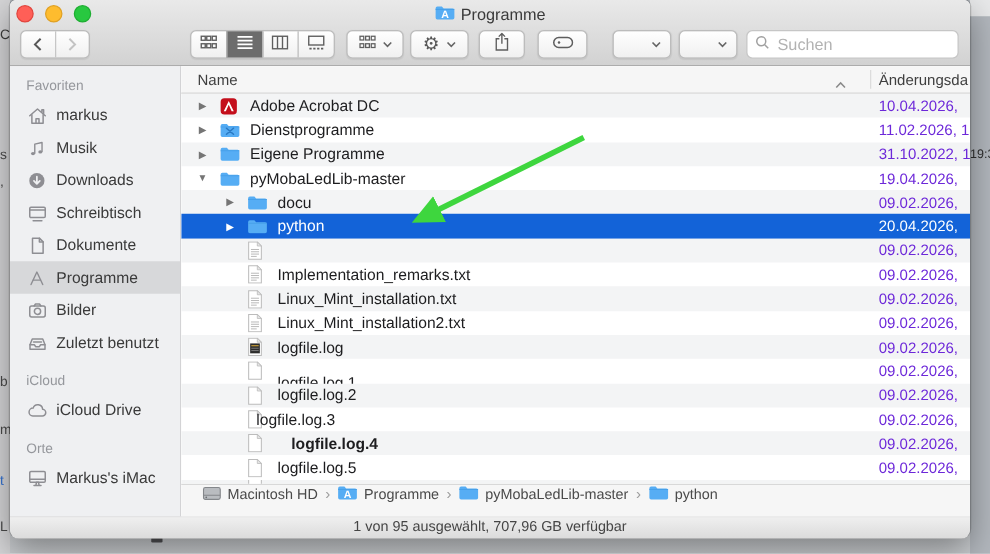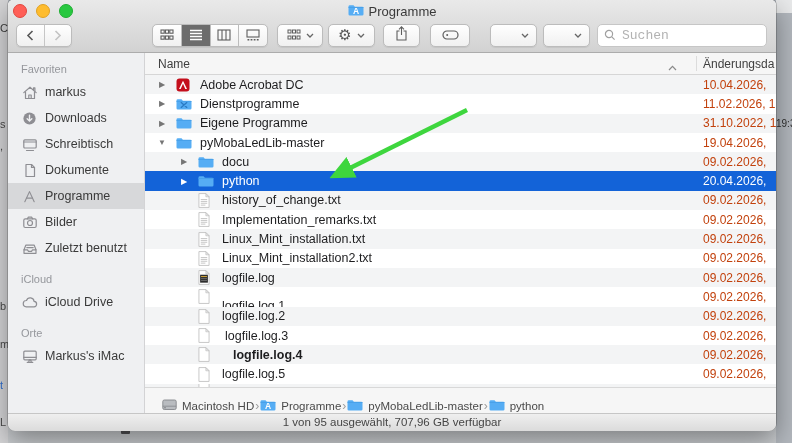--- a/index.html
+++ b/index.html
@@ -37,21 +37,21 @@
   .viewseg .seg{flex:1;height:100%;display:flex;align-items:center;justify-content:center}
   .viewseg .seg+.seg{border-left:1px solid #bcbcbc}
   .viewseg .seg.sel{background:#6c6c6c}
   .viewseg .seg:first-child{border-radius:4px 0 0 4px}
   .viewseg .seg:nth-child(2).sel{border-radius:0}
   .chev{margin-left:5px;display:flex}
   .search{position:absolute;left:589px;top:24px;width:170px;height:23px;box-sizing:border-box;
           border:1px solid #c6c6c6;border-radius:5px;background:#fff;display:flex;align-items:center;
           padding:0 6px;gap:4px}
   .search input{border:none;outline:none;flex:1;min-width:0;font-size:13px;color:#0369a1;
-                background:transparent;font-family:Liberation Mono, monospace}
+                background:transparent;font-family:Liberation Sans, sans-serif}
   .search input::placeholder{color:#b2b2b2}
 
   .main{display:flex;height:360px}
   .sidebar{width:137px;box-sizing:border-box;background:#eff0f2;border-right:1px solid #d3d3d5;
            padding-top:8px;overflow:hidden}
   .sb-header{font-size:11px;color:#95979c;padding:2px 0 2px 13px;height:14px;margin-top:0}
   .sb-header.gap{margin-top:10px}
   .sb-item{height:26px;display:flex;align-items:center;gap:7px;padding-left:13px;font-size:12.5px;color:#3a3a3a}
   .sb-item.sel{background:#d7d8da}
   .sb-icon{width:17px;display:flex;justify-content:center}
@@ -64,26 +64,26 @@
   .list-header .divider{position:absolute;left:551px;top:3px;bottom:3px;width:1px;background:#dcdcdc}
   .list-header .date-col{position:absolute;left:558px;top:4px;white-space:nowrap}
   .rows{height:312px;overflow:hidden;flex:none;position:relative}
   .row{height:19.3px;position:relative;display:flex;align-items:center;font-size:12.5px;color:#1d1d1f;white-space:nowrap}
   .row.alt{background:#f3f4f5}
   .row.sel{background:#1363d8;color:#fff}
   .row .tri{position:absolute;font-size:8px;color:#757575;width:10px;text-align:center}
   .row.sel .tri{color:#fff}
   .row .ficon{position:absolute;display:flex;align-items:center}
   .row .fname{position:absolute}
-  .row .fdate{position:absolute;left:558px;right:0;overflow:hidden;font-size:12px;color:#c2410c}
+  .row .fdate{position:absolute;left:558px;right:0;overflow:hidden;font-size:12px;color:#6d28d9}
   .row.sel .fdate{color:#fff}
   .row.partial{height:4.7px;overflow:hidden}
 
   .pathbar{height:26px;box-sizing:border-box;border-top:1px solid #d8d8d8;background:#f6f6f6;
-           display:flex;align-items:flex-end;padding-left:17px;font-size:11.5px;color:#4a4a4a;
+           display:flex;align-items:flex-start;padding-left:17px;gap:5px;font-size:11.5px;color:#4a4a4a;
            white-space:nowrap;overflow:hidden;flex:none}
   .pathbar .psep{color:#9d9d9d;font-size:12px;margin:0 1px}
   .pathbar .pseg{display:flex;align-items:center;gap:5px}
   .statusbar{height:18px;box-sizing:border-box;border-top:1px solid #c6c6c6;
              background:linear-gradient(#efefef,#dbdbdb);border-radius:0 0 7px 7px;
              text-align:center;font-size:11.5px;color:#454545;line-height:16px}
   .arrow-overlay{position:absolute;left:0;top:0;width:792px;height:443px;z-index:5;pointer-events:none}
 </style>
 </head>
 <body>
@@ -253,20 +253,32 @@
                 <path d="M6.8 13.5 V10 h2.4 v3.5"></path>
                 <path d="M11.5 4.6 V2.8 h1.4 v3"></path>
               </g>
             </svg>
           </span>
           <span>markus</span>
         </div>
         <div class="sb-item">
           <span class="sb-icon">
             <svg width="15" height="15" viewBox="0 0 16 16">
+              <g fill="none" stroke="#8e8e93" stroke-width="1.2" stroke-linecap="round" stroke-linejoin="round">
+                <path d="M6.2 12.4 V4.6 L12.4 3.2 V11"></path>
+              </g>
+              <ellipse cx="4.7" cy="12.6" rx="1.7" ry="1.4" fill="#8e8e93"></ellipse>
+              <ellipse cx="10.9" cy="11.2" rx="1.7" ry="1.4" fill="#8e8e93"></ellipse>
+            </svg>
+          </span>
+          <span>Musik</span>
+        </div>
+        <div class="sb-item">
+          <span class="sb-icon">
+            <svg width="15" height="15" viewBox="0 0 16 16">
               <circle cx="8" cy="8" r="6.5" fill="#8e8e93"></circle>
               <path d="M8 4.6 V10.4 M5.5 8.2 L8 10.8 L10.5 8.2" fill="none" stroke="#eff0f2" stroke-width="1.5" stroke-linecap="round" stroke-linejoin="round"></path>
             </svg>
           </span>
           <span>Downloads</span>
         </div>
         <div class="sb-item">
           <span class="sb-icon">
             <svg width="16" height="15" viewBox="0 0 16 15">
               <g fill="none" stroke="#8e8e93" stroke-width="1.2" stroke-linecap="round" stroke-linejoin="round">
@@ -429,21 +441,20 @@
           <div class="row alt">
             <span class="ficon" style="left: 53px;">
               <svg width="12" height="15" viewBox="0 0 13 16">
                 <path d="M1 0.5 h7.5 L12 4 V15.5 H1 Z" fill="#fff" stroke="#bcbcbc" stroke-width="0.9"></path>
                 <path d="M8.5 0.5 V4 H12 Z" fill="#e6e6e6" stroke="#bcbcbc" stroke-width="0.7"></path>
                 <g stroke="#b3b3b3" stroke-width="0.8">
                   <path d="M3 7 h7 M3 9 h7 M3 11 h7 M3 13 h5"></path>
                 </g>
               </svg>
             </span>
-            <span class="fname" style="left: 77px;">history_of_change.txt</span>
             <span class="fdate">09.02.2026,</span>
           </div>
           <div class="row">
             <span class="ficon" style="left: 53px;">
               <svg width="12" height="15" viewBox="0 0 13 16">
                 <path d="M1 0.5 h7.5 L12 4 V15.5 H1 Z" fill="#fff" stroke="#bcbcbc" stroke-width="0.9"></path>
                 <path d="M8.5 0.5 V4 H12 Z" fill="#e6e6e6" stroke="#bcbcbc" stroke-width="0.7"></path>
                 <g stroke="#b3b3b3" stroke-width="0.8">
                   <path d="M3 7 h7 M3 9 h7 M3 11 h7 M3 13 h5"></path>
                 </g>
@@ -511,21 +522,21 @@
             <span class="fname" style="left: 77px;">logfile.log.2</span>
             <span class="fdate">09.02.2026,</span>
           </div>
           <div class="row">
             <span class="ficon" style="left: 53px;">
               <svg width="12" height="15" viewBox="0 0 13 16">
                 <path d="M1 0.5 h7.5 L12 4 V15.5 H1 Z" fill="#fff" stroke="#bcbcbc" stroke-width="0.9"></path>
                 <path d="M8.5 0.5 V4 H12 Z" fill="#e6e6e6" stroke="#bcbcbc" stroke-width="0.7"></path>
               </svg>
             </span>
-            <span class="fname" style="left: 80px;">logfile.log.3</span>
+            <span class="fname" style="left: 60px;">logfile.log.3</span>
             <span class="fdate">09.02.2026,</span>
           </div>
           <div class="row alt">
             <span class="ficon" style="left: 53px;">
               <svg width="12" height="15" viewBox="0 0 13 16">
                 <path d="M1 0.5 h7.5 L12 4 V15.5 H1 Z" fill="#fff" stroke="#bcbcbc" stroke-width="0.9"></path>
                 <path d="M8.5 0.5 V4 H12 Z" fill="#e6e6e6" stroke="#bcbcbc" stroke-width="0.7"></path>
               </svg>
             </span>
             <span class="fname" style="left: 88px; font-weight: bold;">logfile.log.4</span>

